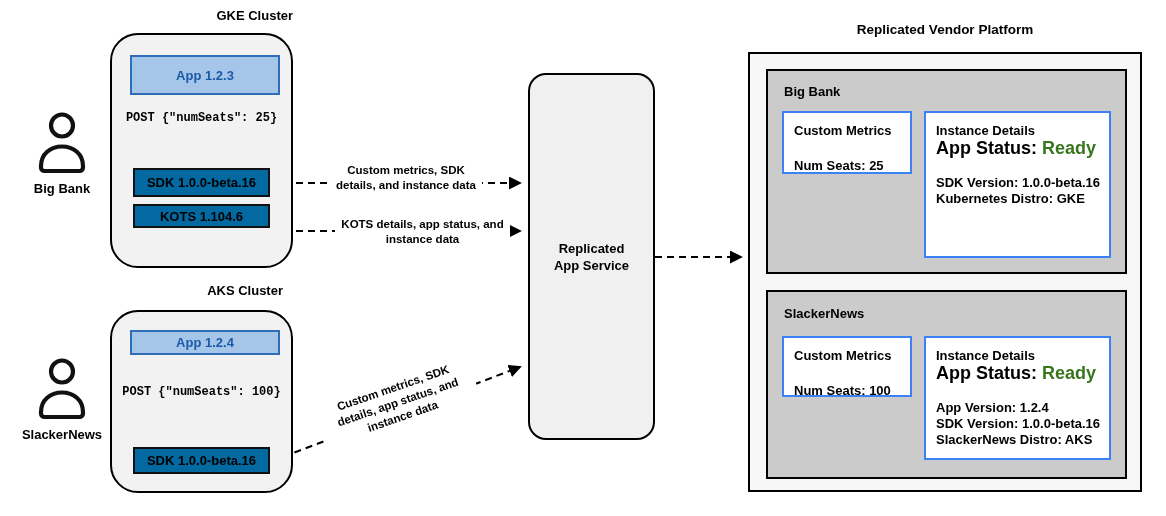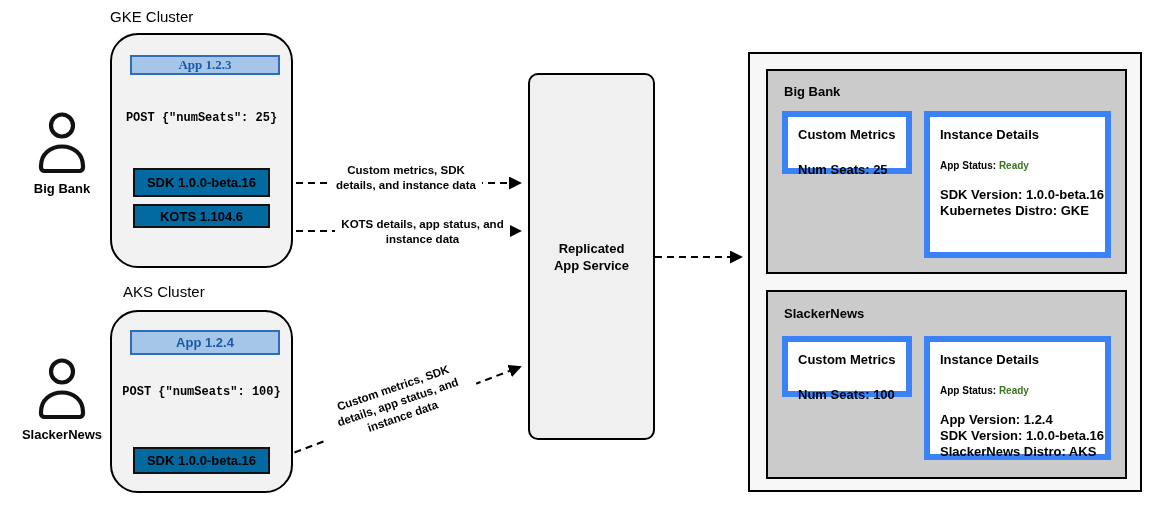--- a/index.html
+++ b/index.html
@@ -3,42 +3,42 @@
 <meta charset="utf-8">
 <style>
   * { box-sizing: border-box; margin: 0; padding: 0; }
   body { background: #fff; font-family: "Liberation Sans", sans-serif; }
   .canvas { position: relative; width: 1166px; height: 516px; background: #fff; overflow: hidden; }
   .abs { position: absolute; }
   svg.connectors { position: absolute; left: 0; top: 0; z-index: 1; }
   .dash { stroke: #000; stroke-width: 2; fill: none; stroke-dasharray: 7 5; }
 
   .cluster { background: #f2f2f2; border: 2px solid #000; border-radius: 28px; z-index: 2; }
-  .cluster-title { font-size: 15px; font-weight: normal; color: #000; text-align: left; z-index: 3; }
+  .cluster-title { font-size: 13px; font-weight: bold; color: #000; text-align: right; z-index: 3; }
   .app-box { background: #a5c6e9; border: 2px solid #2f6db8; color: #1b5aa7; font-size: 13px; font-weight: bold;
              display: flex; align-items: center; justify-content: center; z-index: 3; }
   .wbox { background: #0369a1; border: 2px solid #111; font-size: 13px; font-weight: bold; color: #000;
           display: flex; align-items: center; justify-content: center; z-index: 3; white-space: nowrap; }
   .post-label { font-family: "Liberation Mono", monospace; font-size: 12px; font-weight: bold; color: #000;
                 background: #f2f2f2; text-align: center; z-index: 3; padding: 3px 0; white-space: nowrap; }
   .actor-label { font-size: 13px; font-weight: bold; text-align: center; z-index: 3; }
   .arrow-label { font-size: 11.5px; font-weight: bold; text-align: center; line-height: 15px;
                  background: #fff; z-index: 3; padding: 2px 0; }
   .arrow-label.diag { transform: rotate(-19deg); }
-  .service { background: #f0f0f0; border: 2px solid #000; border-radius: 10px; z-index: 2;
+  .service { background: #f0f0f0; border: 2px solid #000; border-radius: 18px; z-index: 2;
              display: flex; align-items: center; justify-content: center; text-align: center;
              font-size: 13px; font-weight: bold; line-height: 17px; }
   .platform { background: #f7f7f7; border: 2px solid #000; z-index: 2; }
   .platform-title { font-size: 13.5px; font-weight: bold; text-align: center; z-index: 3; }
   .section { position: absolute; background: #cbcbcb; border: 2px solid #000; }
   .section-label { position: absolute; font-size: 13px; font-weight: bold; color: #000; }
-  .panel-box { position: absolute; background: #fff; border: 6px solid #3b82f6; padding: 10px 10px; color: #000; }
+  .panel-box { position: absolute; background: #fff; border: 2px solid #3b82f6; padding: 10px 10px; color: #000; }
   .panel-box .t { font-size: 13px; font-weight: bold; white-space: nowrap; }
   .panel-box .v { font-size: 13px; font-weight: bold; margin-top: 20px; white-space: nowrap; }
-  .panel-box .status { font-size: 10px; font-weight: bold; margin-top: 18px; white-space: nowrap; }
+  .panel-box .status { font-size: 18px; font-weight: bold; white-space: nowrap; }
   .panel-box .status .ready { color: #38761d; }
   .panel-box .lines { margin-top: 16px; }
   .panel-box .lines div { font-size: 13px; font-weight: bold; line-height: 16px; white-space: nowrap; }
   .person { z-index: 3; }
 </style>
 </head>
 <body>
 
 <div class="canvas">
 
@@ -51,41 +51,41 @@
     <line class="dash" x1="201" y1="82" x2="201" y2="161" marker-end="url(#ah)"></line>
     <line class="dash" x1="201" y1="357" x2="201" y2="440" marker-end="url(#ah)"></line>
     <line class="dash" x1="272" y1="183" x2="520" y2="183" marker-end="url(#ah)"></line>
     <line class="dash" x1="272" y1="231" x2="520" y2="231" marker-end="url(#ah)"></line>
     <line class="dash" x1="655" y1="257" x2="741" y2="257" marker-end="url(#ah)"></line>
     <line class="dash" x1="272" y1="461" x2="520" y2="367" marker-end="url(#ah)"></line>
   </svg>
 
   <div class="abs cluster-title" style="left:110px; top:8px; width:183px;">GKE Cluster</div>
   <div class="abs cluster" style="left:110px; top:33px; width:183px; height:235px;"></div>
-  <div class="abs app-box" style="left:130px; top:55px; width:150px; height:20px;font-family:Liberation Serif, serif;">App 1.2.3</div>
+  <div class="abs app-box" style="left:130px; top:55px; width:150px; height:40px;">App 1.2.3</div>
   <div class="abs post-label" style="left:114px; top:108px; width:175px;">POST {"numSeats": 25}</div>
   <div class="abs wbox" style="left:133px; top:168px; width:137px; height:29px;">SDK 1.0.0-beta.16</div>
   <div class="abs wbox" style="left:133px; top:204px; width:137px; height:24px;">KOTS 1.104.6</div>
 
   <svg class="abs person" style="left:36px; top:112px;" width="52" height="62" viewBox="0 0 52 62">
     <circle cx="26" cy="13.5" r="11" fill="none" stroke="#111" stroke-width="4.2"></circle>
     <path d="M5 54 c0-12 9.4-19.5 21-19.5 s21 7.5 21 19.5 v1.5 a3.5 3.5 0 0 1 -3.5 3.5 h-35 a3.5 3.5 0 0 1 -3.5 -3.5 z" fill="none" stroke="#111" stroke-width="4.2" stroke-linejoin="round"></path>
   </svg>
   <div class="abs actor-label" style="left:17px; top:181px; width:90px;">Big Bank</div>
 
   <div class="abs arrow-label" style="left:330px; top:161px; width:152px;">
     <div>Custom metrics, SDK</div>
     <div>details, and instance data</div>
   </div>
   <div class="abs arrow-label" style="left:335px; top:215px; width:175px;">
     <div>KOTS details, app status, and</div>
     <div>instance data</div>
   </div>
 
-  <div class="abs cluster-title" style="left:123px; top:283px; width:183px;">AKS Cluster</div>
+  <div class="abs cluster-title" style="left:100px; top:283px; width:183px;">AKS Cluster</div>
   <div class="abs cluster" style="left:110px; top:310px; width:183px; height:183px;"></div>
   <div class="abs app-box" style="left:130px; top:330px; width:150px; height:25px;">App 1.2.4</div>
   <div class="abs post-label" style="left:114px; top:382px; width:175px;">POST {"numSeats": 100}</div>
   <div class="abs wbox" style="left:133px; top:447px; width:137px; height:27px;">SDK 1.0.0-beta.16</div>
 
   <svg class="abs person" style="left:36px; top:358px;" width="52" height="62" viewBox="0 0 52 62">
     <circle cx="26" cy="13.5" r="11" fill="none" stroke="#111" stroke-width="4.2"></circle>
     <path d="M5 54 c0-12 9.4-19.5 21-19.5 s21 7.5 21 19.5 v1.5 a3.5 3.5 0 0 1 -3.5 3.5 h-35 a3.5 3.5 0 0 1 -3.5 -3.5 z" fill="none" stroke="#111" stroke-width="4.2" stroke-linejoin="round"></path>
   </svg>
   <div class="abs actor-label" style="left:12px; top:427px; width:100px;">SlackerNews</div>
@@ -96,20 +96,21 @@
     <div>instance data</div>
   </div>
 
   <div class="abs service" style="left:528px; top:73px; width:127px; height:367px;">
     <div>
       <div>Replicated</div>
       <div>App Service</div>
     </div>
   </div>
 
+  <div class="abs platform-title" style="left:748px; top:22px; width:394px;">Replicated Vendor Platform</div>
   <div class="abs platform" style="left:748px; top:52px; width:394px; height:440px;">
 
     <div class="section" style="left:16px; top:15px; width:361px; height:205px;">
       <div class="section-label" style="left:16px; top:13px;">Big Bank</div>
       <div class="panel-box" style="left:14px; top:40px; width:130px; height:63px;">
         <div class="t">Custom Metrics</div>
         <div class="v">Num Seats: 25</div>
       </div>
       <div class="panel-box" style="left:156px; top:40px; width:187px; height:147px;">
         <div class="t">Instance Details</div>

